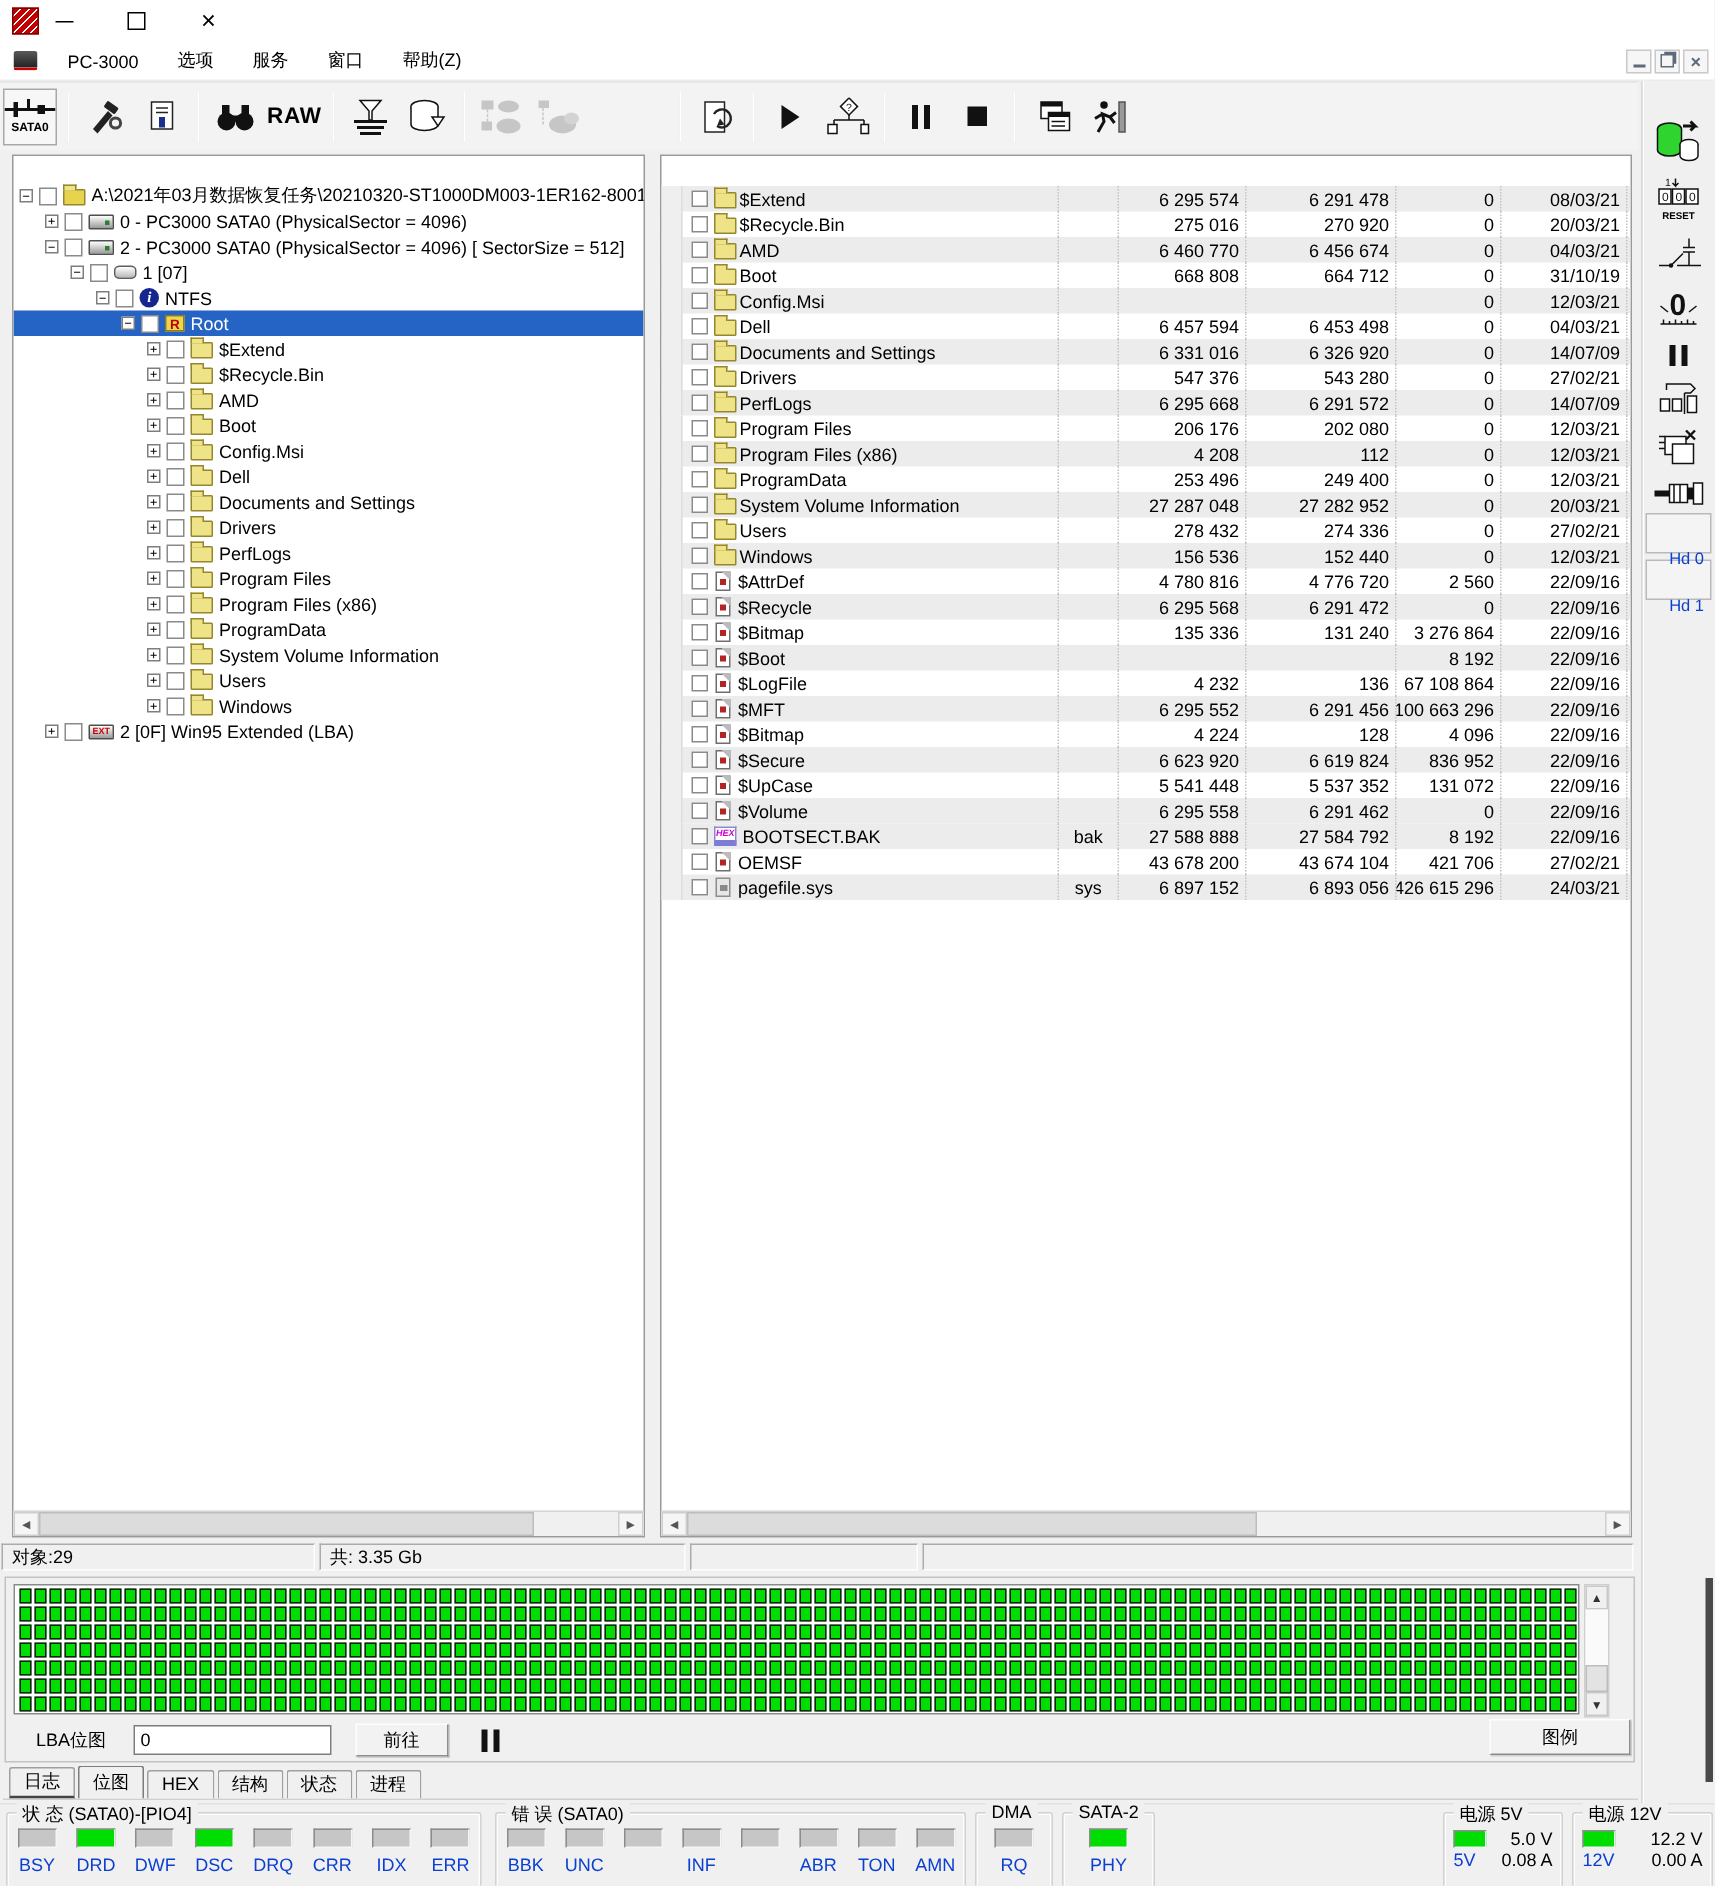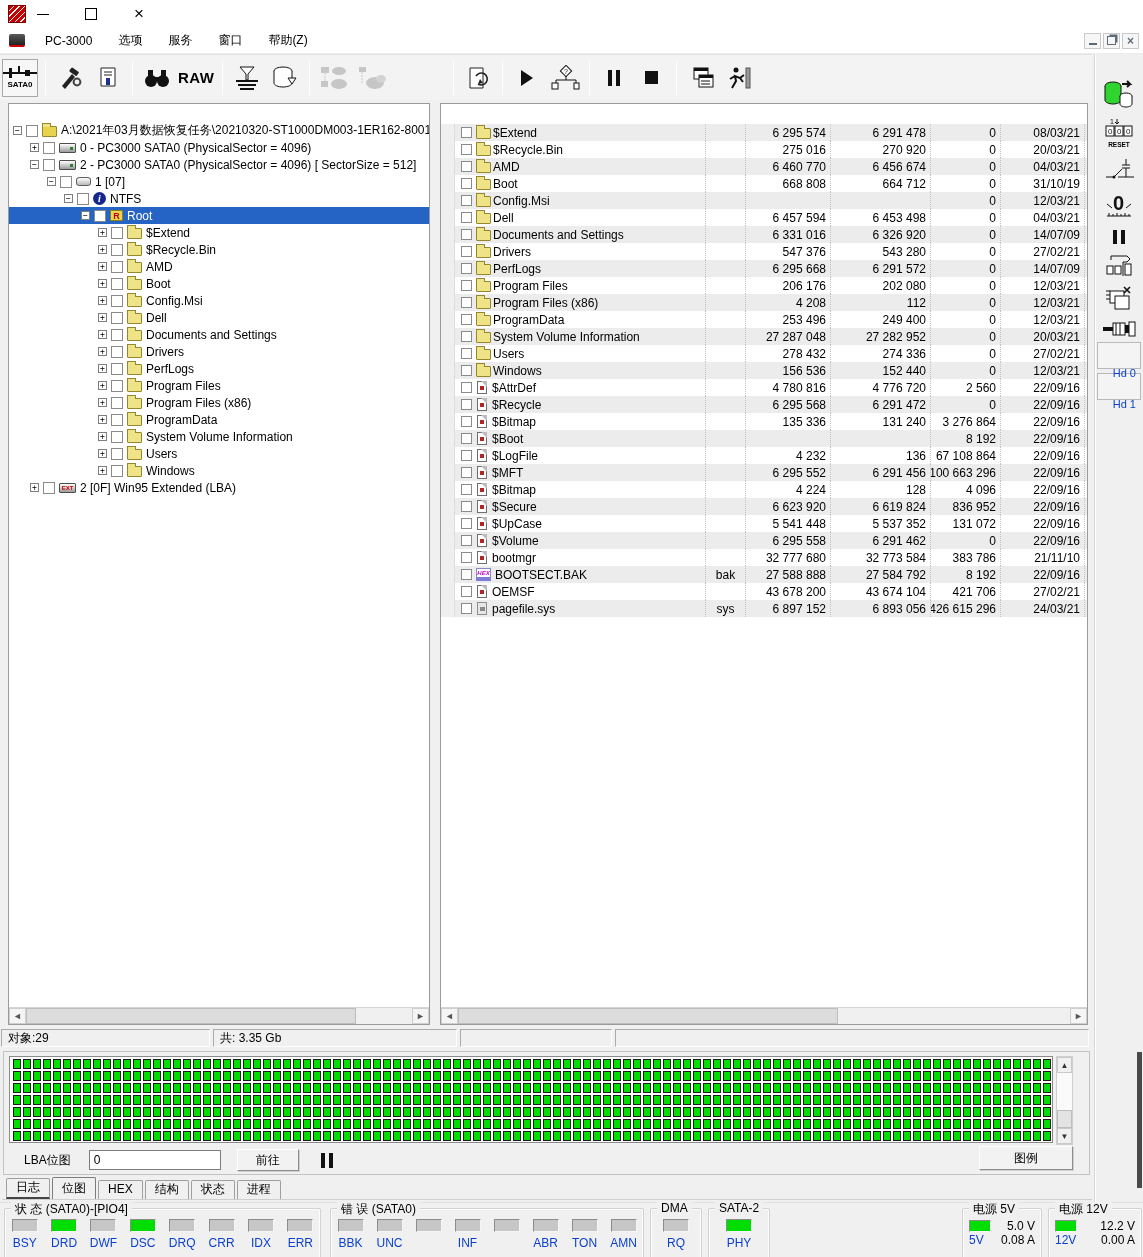--- a/index.html
+++ b/index.html
@@ -107,21 +107,21 @@
   #lbaRow { position:absolute; left:0; top:94px; width:100%; height:28px; display:flex; align-items:center; }
   #lbaLabel { margin-left:20px; }
   #lbaInputWrap { margin-left:18px; width:132px; height:20px; background:#fff; border:1px solid #7d7d7d; display:flex; align-items:center; }
   #lbaInput { flex:1; border:none; outline:none; font:12px "Liberation Sans", sans-serif; padding-left:4px; background:transparent; }
   #lbaSpin { width:20px; height:18px; border-left:1px solid #9d9d9d; background:#f0f0f0; display:flex; align-items:center; justify-content:center; font-weight:bold; font-size:10px; }
   #lbaSpin .arr { color:#d00; font-size:8px; margin-left:1px; }
   .btn { background:#f2f2f2; border:1px solid; border-color:#fdfdfd #8d8d8d #8d8d8d #fdfdfd; box-shadow:1px 1px 0 #cfcfcf; text-align:center; }
   #goBtn { margin-left:16px; width:62px; height:22px; line-height:20px; }
   #lbaPause { margin-left:22px; display:flex; gap:4px; }
   #lbaPause i { width:4px; height:15px; background:#111; }
-  #legendBtn { position:absolute; right:16px; top:0; width:94px; height:24px; line-height:22px;text-align:center; }
+  #legendBtn { position:absolute; right:2px; top:0; width:94px; height:24px; line-height:22px;text-align:center; }
 
   
   #tabsRow { position:absolute; left:2px; top:1176px; width:1090px; height:24px; display:flex; align-items:flex-end; border-bottom:1px solid #cfcfcf; }
   .tab { height:19px; line-height:17px; padding:0 9px; margin-right:2px; background:#f0f0f0; border:1px solid #9f9f9f; border-bottom:none; border-radius:2px 2px 0 0; }
   .tab.active { height:22px; line-height:21px; background:#f0f0f0; border-color:#7c7c7c; font-weight:normal; }
   .tab:first-child { margin-left:4px; border-bottom:2px solid #444; height:21px; }
 
   
   #bottomPanel { position:absolute; left:0; top:1202px; width:1143px; height:55px; background:#f0f0f0; border-top:1px solid #e0e0e0; }
   .group { position:absolute; top:5px; height:52px; border:1px solid #d2d2d2; box-shadow:inset 0 0 0 1px #fdfdfd; border-radius:2px; }
@@ -769,33 +769,20 @@
           <span class="cbox small"></span>
           <span class="licon i-file"></span>
           <span class="fname">$Volume</span>
         </span>
         <span class="lcell c-ext ctr"></span>
         <span class="lcell c-start num">6 295 558</span>
         <span class="lcell c-offset num">6 291 462</span>
         <span class="lcell c-size num">0</span>
         <span class="lcell c-upd num">22/09/16</span>
       </div>
-      <div class="lrow">
-        <span class="lcell c-gutter"></span>
-        <span class="lcell c-name">
-          <span class="cbox small"></span>
-          <span class="licon i-file"></span>
-          <span class="fname">bootmgr</span>
-        </span>
-        <span class="lcell c-ext ctr"></span>
-        <span class="lcell c-start num">32 777 680</span>
-        <span class="lcell c-offset num">32 773 584</span>
-        <span class="lcell c-size num">383 786</span>
-        <span class="lcell c-upd num">21/11/10</span>
-      </div>
       <div class="lrow alt">
         <span class="lcell c-gutter"></span>
         <span class="lcell c-name">
           <span class="cbox small"></span>
           <span class="licon i-hex">HEX</span>
           <span class="fname">BOOTSECT.BAK</span>
         </span>
         <span class="lcell c-ext ctr">bak</span>
         <span class="lcell c-start num">27 588 888</span>
         <span class="lcell c-offset num">27 584 792</span>

